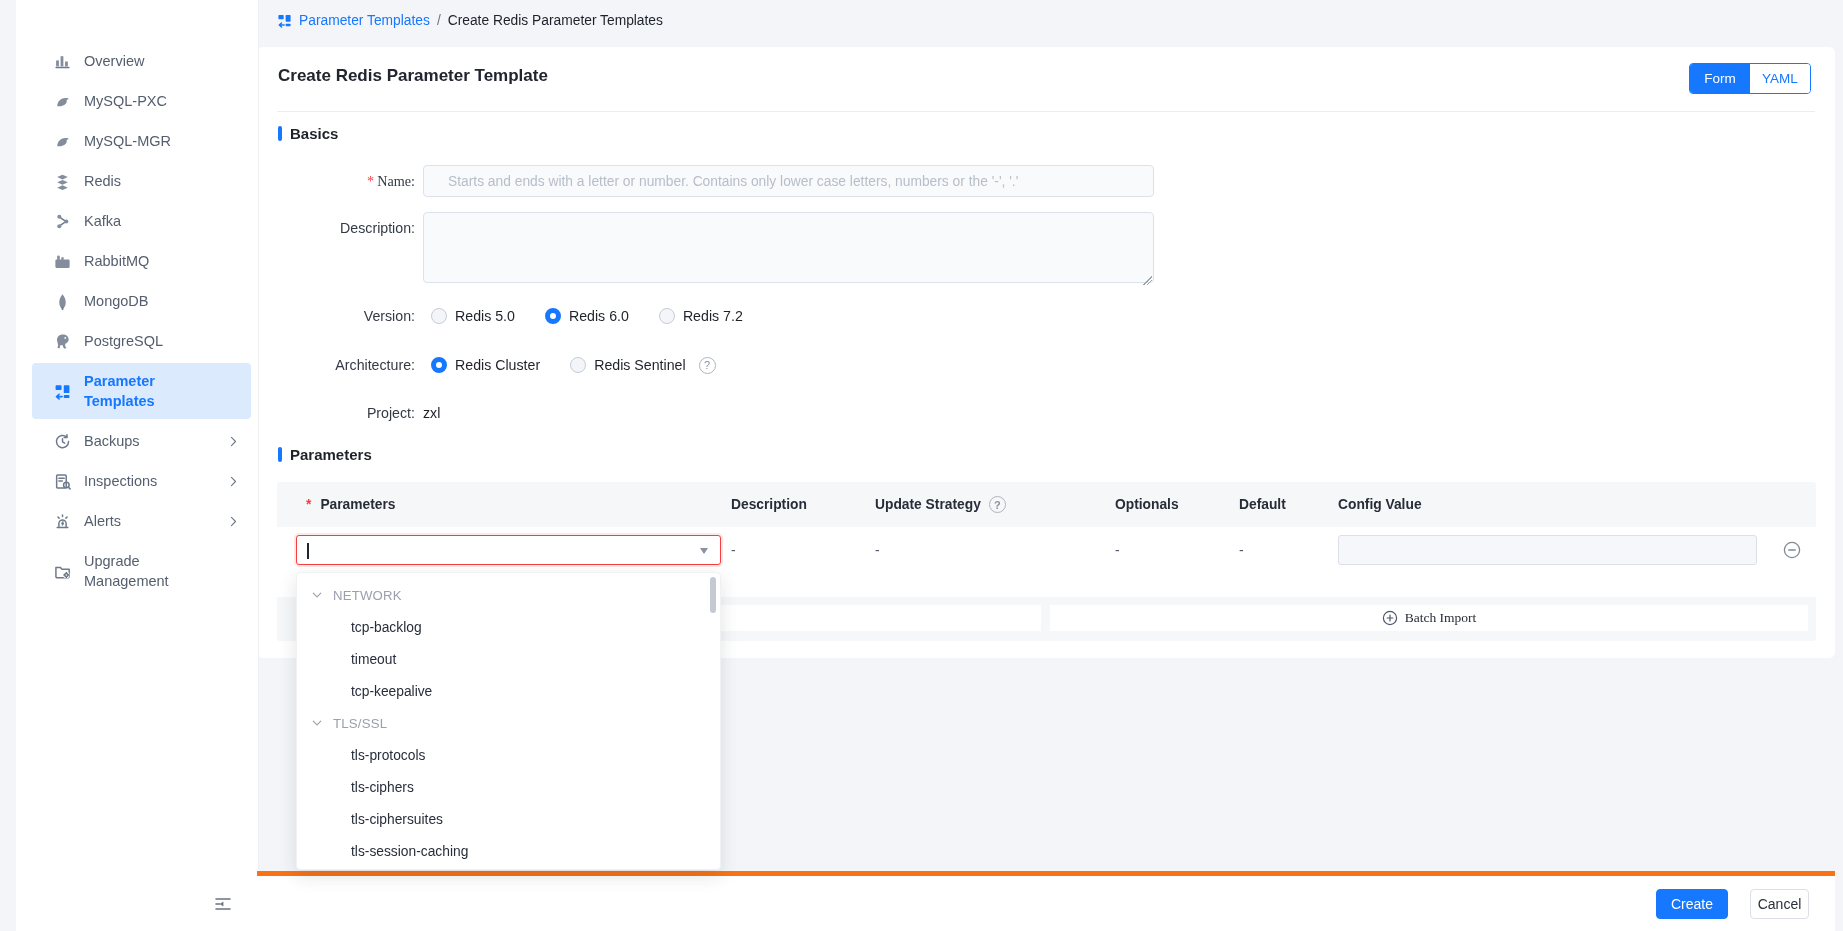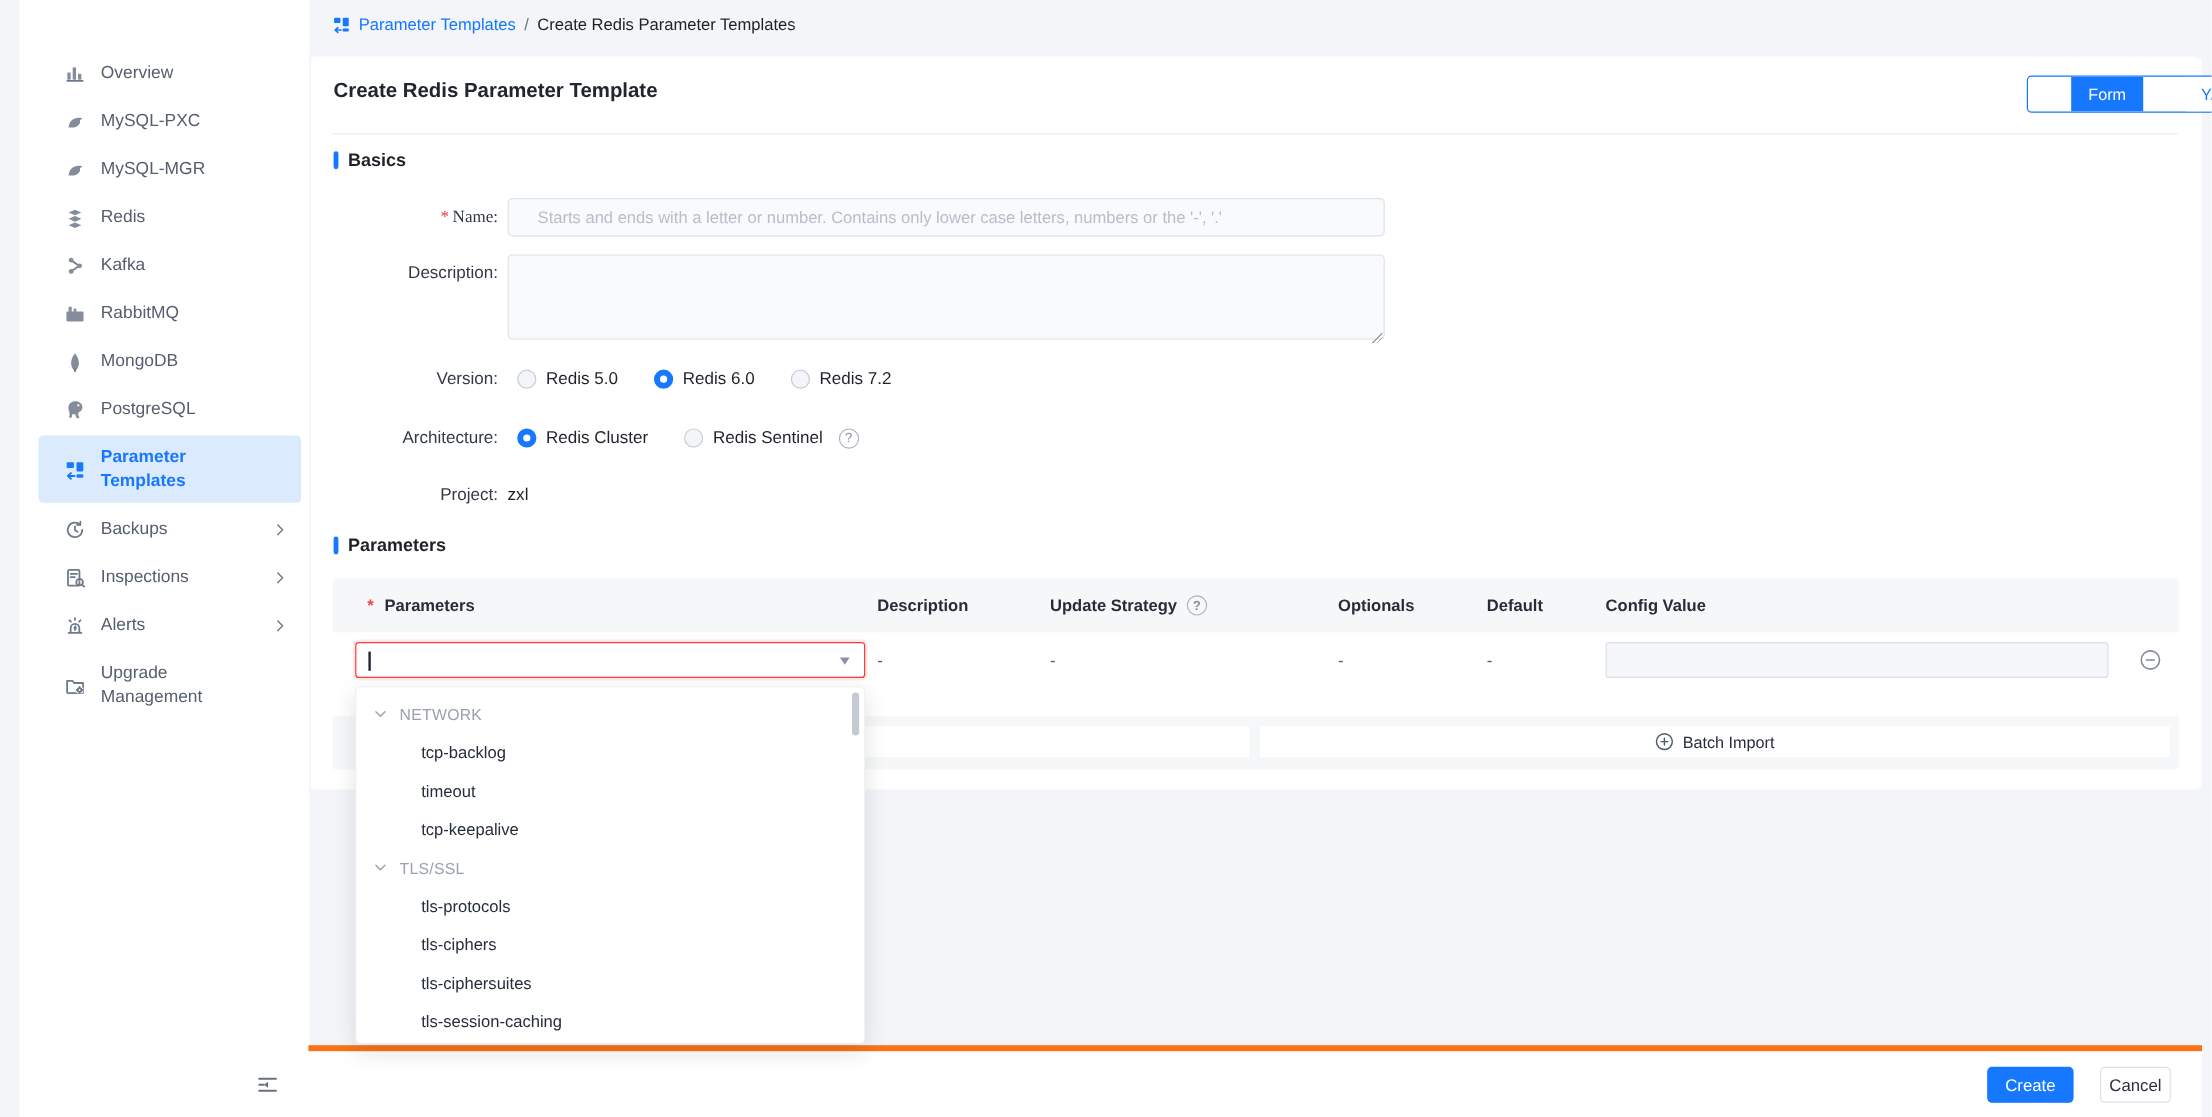--- a/index.html
+++ b/index.html
@@ -33,21 +33,21 @@
   .bc-link { color:#1677ff; cursor:pointer; }
   .bc-sep { color:#6b7585; }
   .bc-cur { color:#1d2129; }
 
   
   .card { position:absolute; left:257px; top:47px; width:1578px; height:611px; background:#fff; border-radius:6px; z-index:1; }
   .card-title { position:absolute; left:21px; top:19px; font-size:17px; font-weight:700; color:#20252e; }
   .divider { position:absolute; left:20px; right:20px; top:64px; border-top:1px solid #ecedf0; }
 
   .view-toggle { position:absolute; left:1432px; top:16px; display:flex; height:31px; border:1px solid #1677ff; border-radius:4px; overflow:hidden; }
-  .vt-btn { display:flex; align-items:center; justify-content:center; font-size:13.5px; cursor:pointer;margin-left:36px; }
+  .vt-btn { display:flex; align-items:center; justify-content:center; font-size:13.5px; cursor:pointer; }
   .vt-form { width:60px; background:#1677ff; color:#fff; }
   .vt-yaml { width:60px; background:#fff; color:#1677ff; }
 
   .section-head { position:absolute; left:21px; display:flex; align-items:center; gap:8px; }
   .section-bar { width:4px; height:15px; background:#1677ff; border-radius:2px; }
   .section-text { font-size:15px; font-weight:700; color:#1f2329; }
 
   .frow { position:absolute; left:0; width:100%; display:flex; }
   .flabel { width:158px; text-align:right; font-size:14.2px; color:#333a45; flex:0 0 158px; }
   .fctrl { margin-left:8px; }
@@ -79,21 +79,21 @@
   .pselect { position:relative; width:425px; height:30px; background:#fff; border:1px solid #f53f3f; border-radius:3px; box-shadow:0 0 0 2px rgba(245,63,63,.12); cursor:text; }
   .caret-line { position:absolute; left:10px; top:7px; width:1.5px; height:16px; background:#20252e; animation:blink 1s steps(1) infinite; }
   @keyframes blink { 50% { opacity:0; } }
   .sel-arrow { position:absolute; right:12px; top:12px; width:0; height:0; border-left:4.5px solid transparent; border-right:4.5px solid transparent; border-top:6px solid #8a919f; }
 
   .cfg-input { width:419px; height:30px; background:#f5f7fa; border:1px solid #dcdfe6; border-radius:3px; font-family:"Liberation Sans",sans-serif; font-size:13.8px; padding:0 10px; color:#1f2329; }
   .minus-btn { margin-left:10px; cursor:pointer; display:flex; align-items:center; }
 
   .tfoot-left { position:absolute; left:19px; top:123px; width:745px; height:26px; background:#fff; }
   .tfoot-right { position:absolute; left:773px; top:123px; width:758px; height:26px; background:#fff; display:flex; align-items:center; justify-content:center; gap:7px; cursor:pointer; }
-  .batch-label { font-size:13.5px; color:#272d38; }
+  .batch-label { font-size:13.5px; color:#272d38;font-family:Liberation Serif, serif; }
 
   
   .dropdown { position:absolute; left:296px; top:572px; width:425px; background:#fff; border:1px solid #f0f1f3; border-radius:4px; box-shadow:0 6px 18px rgba(31,35,41,.13); padding:6px 0 2px 0; z-index:60; }
   .dd-group { height:32px; display:flex; align-items:center; gap:10px; padding-left:14px; cursor:pointer; }
   .dd-group svg { width:12px; height:12px; }
   .dd-group-label { font-size:13.2px; color:#9aa1ad; letter-spacing:.2px; }
   .dd-item { height:32px; display:flex; align-items:center; padding-left:54px; font-size:13.8px; color:#272e3b; cursor:pointer; }
   .dd-thumb { position:absolute; right:4px; top:4px; width:6px; height:36px; background:#c5cad2; border-radius:3px; }
 
   

